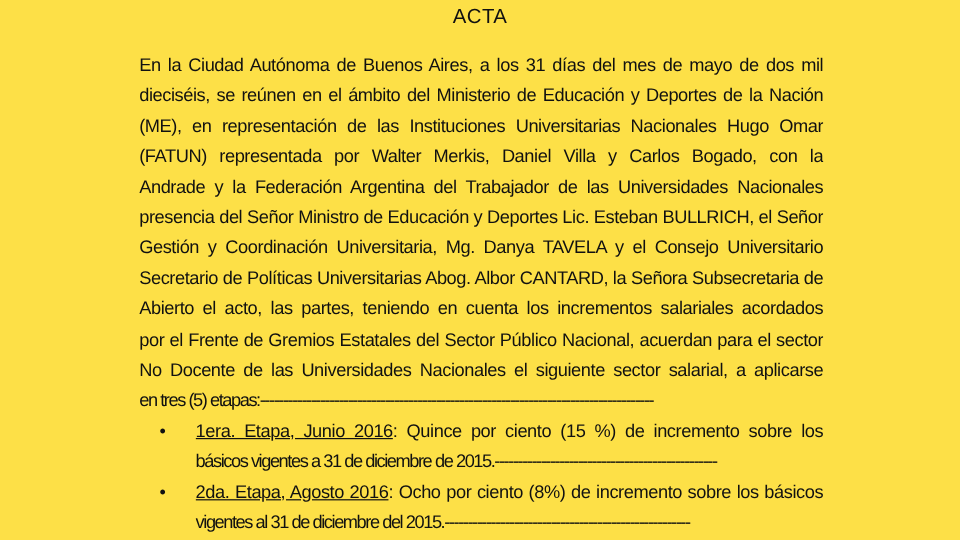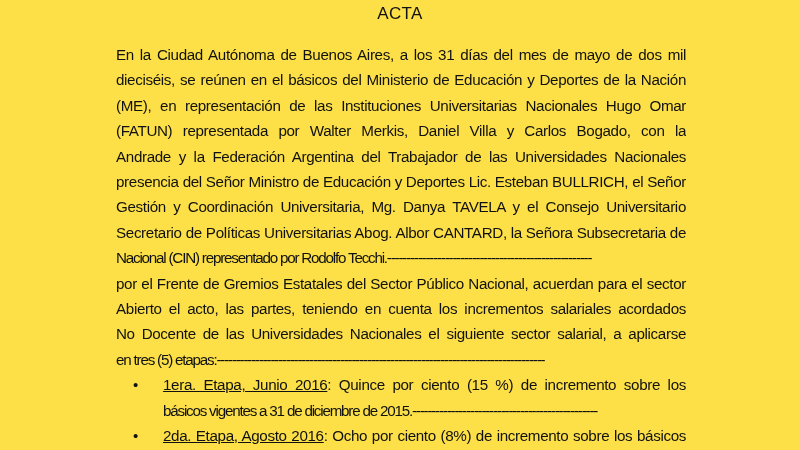--- a/index.html
+++ b/index.html
@@ -75,33 +75,32 @@
   </style>
 </head>
 <body>
 
 <div class="page">
   <div class="title">ACTA</div>
 
   <div class="body">
     <div class="para">
       <span class="line justify">En la Ciudad Autónoma de Buenos Aires, a los 31 días del mes de mayo de dos mil</span>
-      <span class="line justify">dieciséis, se reúnen en el básicos del Ministerio de Educación y Deportes de la Nación</span>
+      <span class="line justify">dieciséis, se reúnen en el ámbito del Ministerio de Educación y Deportes de la Nación</span>
       <span class="line justify">(ME), en representación de las Instituciones Universitarias Nacionales Hugo Omar</span>
       <span class="line justify">(FATUN) representada por Walter Merkis, Daniel Villa y Carlos Bogado, con la</span>
       <span class="line justify">Andrade y la Federación Argentina del Trabajador de las Universidades Nacionales</span>
       <span class="line justify">presencia del Señor Ministro de Educación y Deportes Lic. Esteban BULLRICH, el Señor</span>
       <span class="line justify">Gestión y Coordinación Universitaria, Mg. Danya TAVELA y el Consejo Universitario</span>
       <span class="line justify">Secretario de Políticas Universitarias Abog. Albor CANTARD, la Señora Subsecretaria de</span>
-      <span class="line dash">Nacional (CIN) representado por Rodolfo Tecchi.-----------------------------------------------------</span>
     </div>
 
     <div class="para">
+      <span class="line justify">Abierto el acto, las partes, teniendo en cuenta los incrementos salariales acordados</span>
       <span class="line justify">por el Frente de Gremios Estatales del Sector Público Nacional, acuerdan para el sector</span>
-      <span class="line justify">Abierto el acto, las partes, teniendo en cuenta los incrementos salariales acordados</span>
       <span class="line justify">No Docente de las Universidades Nacionales el siguiente sector salarial, a aplicarse</span>
       <span class="line dash">en tres (5) etapas:-------------------------------------------------------------------------------------</span>
     </div>
 
     <ul class="stages">
       <li>
         <span class="bullet">•</span>
         <span class="line justify"><span class="stage-label">1era. Etapa, Junio 2016</span><span>: Quince por ciento (15 %) de incremento sobre los</span></span>
         <span class="line dash">básicos vigentes a 31 de diciembre de 2015.------------------------------------------------</span>
       </li>

